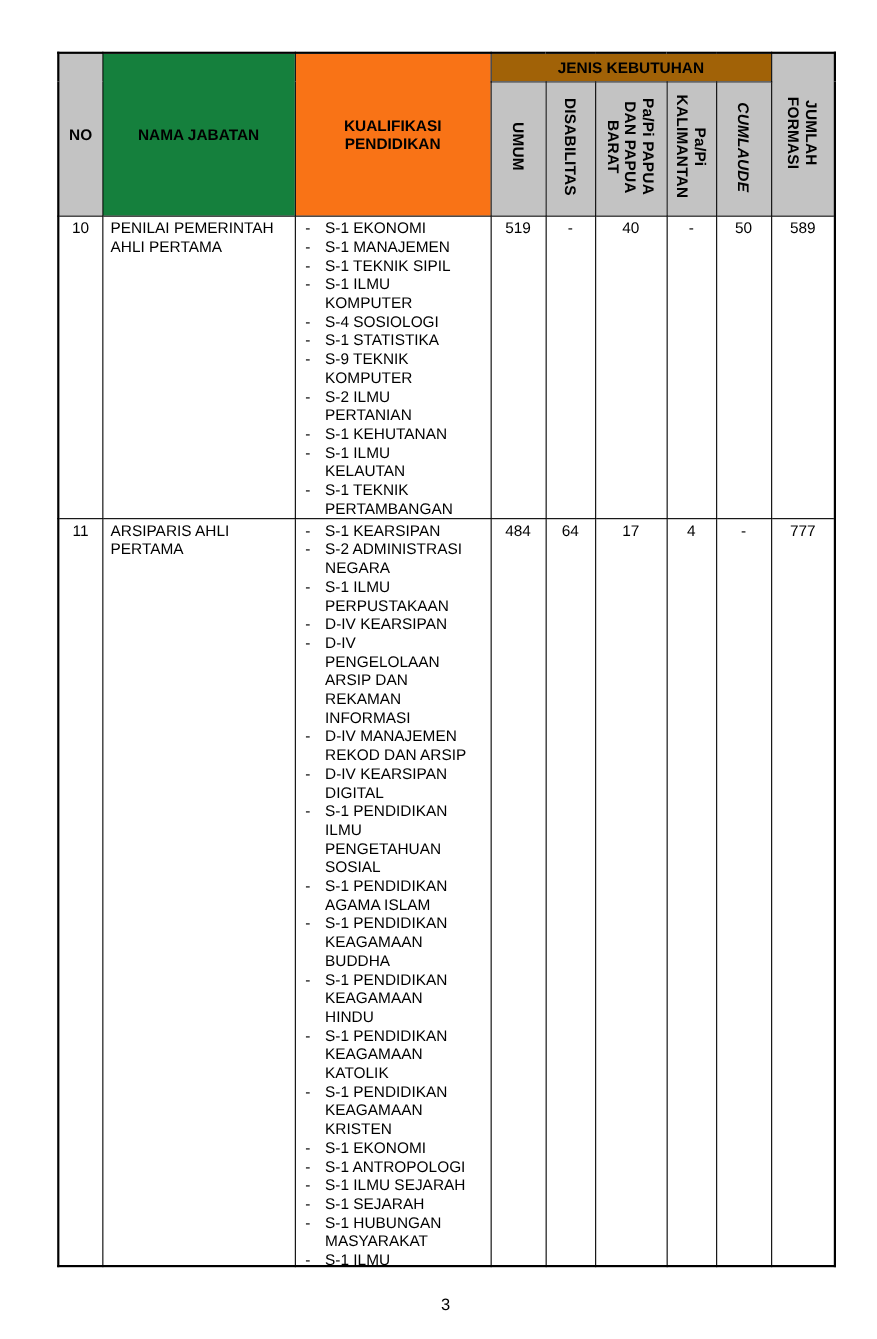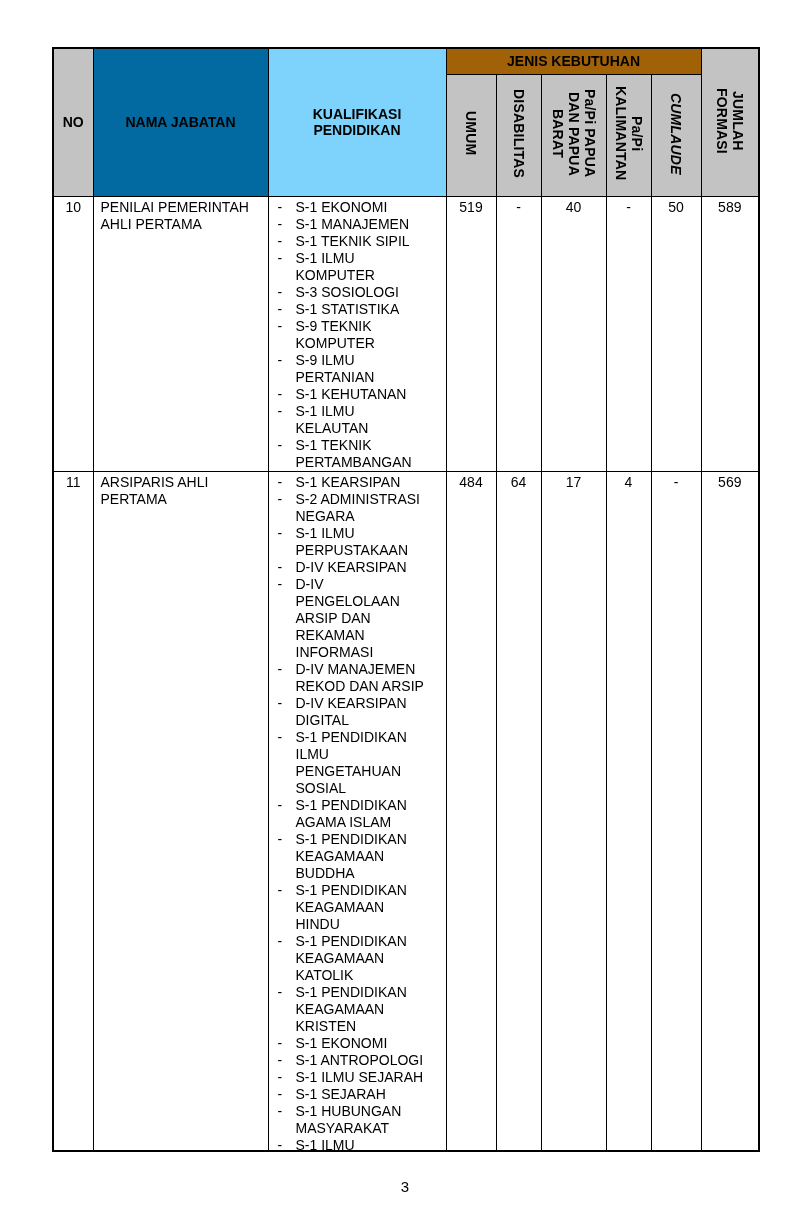--- a/index.html
+++ b/index.html
@@ -80,22 +80,22 @@
       <col style="width:50px">
       <col style="width:45px">
       <col style="width:65px">
       <col style="width:45px">
       <col style="width:50px">
       <col style="width:58px">
     </colgroup>
     <thead>
       <tr class="hrow-top">
         <th rowspan="2" style="background: rgb(195, 195, 195); margin-top: 24px;">NO</th>
-        <th rowspan="2" style="background: #0369a1;">NAMA JABATAN</th>
-        <th rowspan="2" class="two-line" style="background: #7dd3fc;">KUALIFIKASI
+        <th rowspan="2" style="background: #15803d;">NAMA JABATAN</th>
+        <th rowspan="2" class="two-line" style="background: #f97316;">KUALIFIKASI
 PENDIDIKAN</th>
         <th colspan="5" style="background: #a16207;">JENIS KEBUTUHAN</th>
         <th rowspan="2" style="background: rgb(195, 195, 195);"><span class="vert-text">JUMLAH
 FORMASI</span></th>
       </tr>
       <tr class="hrow-sub">
         <th style="background: rgb(195, 195, 195);"><span class="vert-text">UMUM</span></th>
         <th style="background: rgb(195, 195, 195);"><span class="vert-text">DISABILITAS</span></th>
         <th style="background: rgb(195, 195, 195);"><span class="vert-text">Pa/Pi PAPUA
 DAN PAPUA
@@ -109,24 +109,24 @@
         <tr>
           <td class="c">10</td>
           <td class="nama">PENILAI PEMERINTAH AHLI PERTAMA</td>
           <td class="qual">
             <div class="qual-clip" style="height: 272px;">
               <ul class="qual-list">
                 <li class="qual-item">S-1 EKONOMI</li>
                 <li class="qual-item">S-1 MANAJEMEN</li>
                 <li class="qual-item">S-1 TEKNIK SIPIL</li>
                 <li class="qual-item">S-1 ILMU KOMPUTER</li>
-                <li class="qual-item">S-3 SOSIOLOGI</li>
+                <li class="qual-item">S-4 SOSIOLOGI</li>
                 <li class="qual-item">S-1 STATISTIKA</li>
                 <li class="qual-item">S-9 TEKNIK KOMPUTER</li>
-                <li class="qual-item">S-9 ILMU PERTANIAN</li>
+                <li class="qual-item">S-2 ILMU PERTANIAN</li>
                 <li class="qual-item">S-1 KEHUTANAN</li>
                 <li class="qual-item">S-1 ILMU KELAUTAN</li>
                 <li class="qual-item">S-1 TEKNIK PERTAMBANGAN</li>
               </ul>
             </div>
           </td>
           <td class="c">519</td>
           <td class="c">-</td>
           <td class="c">40</td>
           <td class="c">-</td>
@@ -159,20 +159,20 @@
                 <li class="qual-item">S-1 HUBUNGAN MASYARAKAT</li>
                 <li class="qual-item">S-1 ILMU</li>
               </ul>
             </div>
           </td>
           <td class="c">484</td>
           <td class="c">64</td>
           <td class="c">17</td>
           <td class="c">4</td>
           <td class="c">-</td>
-          <td class="c">569</td>
+          <td class="c">777</td>
         </tr>
       </tbody>
   </table>
 
   <div class="page-num">3</div>
 
 </div>
 
 </body></html>

